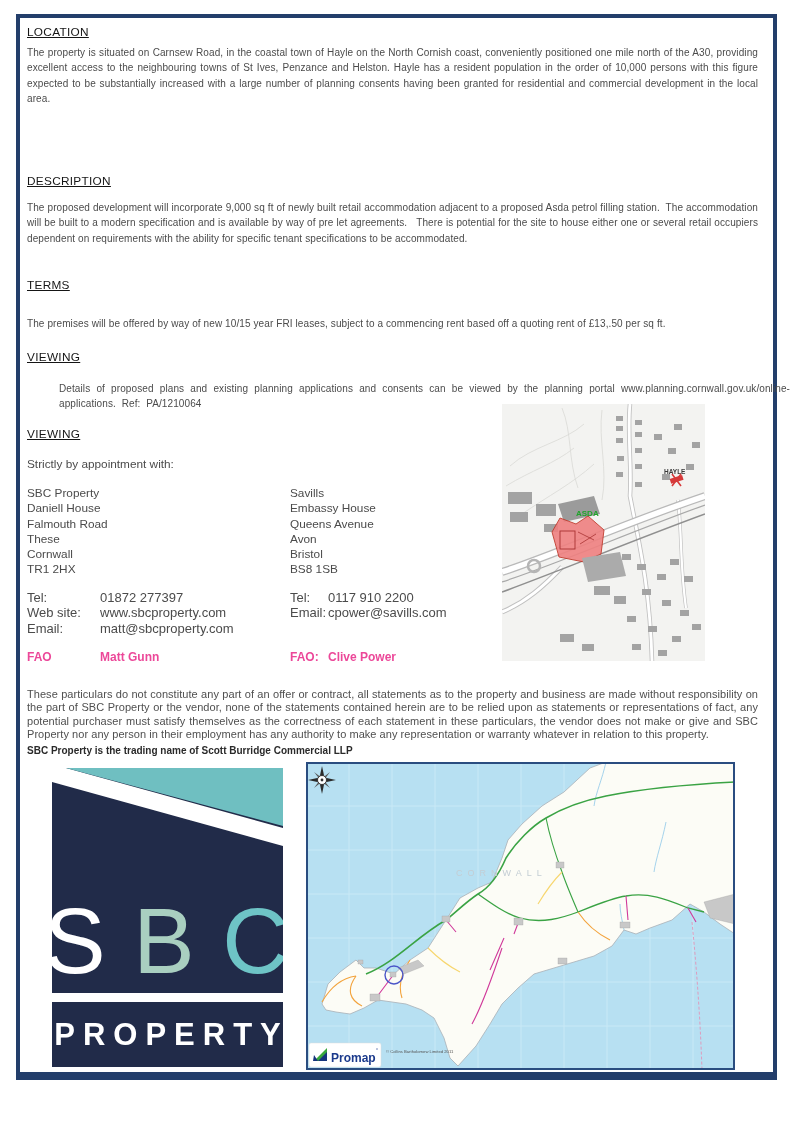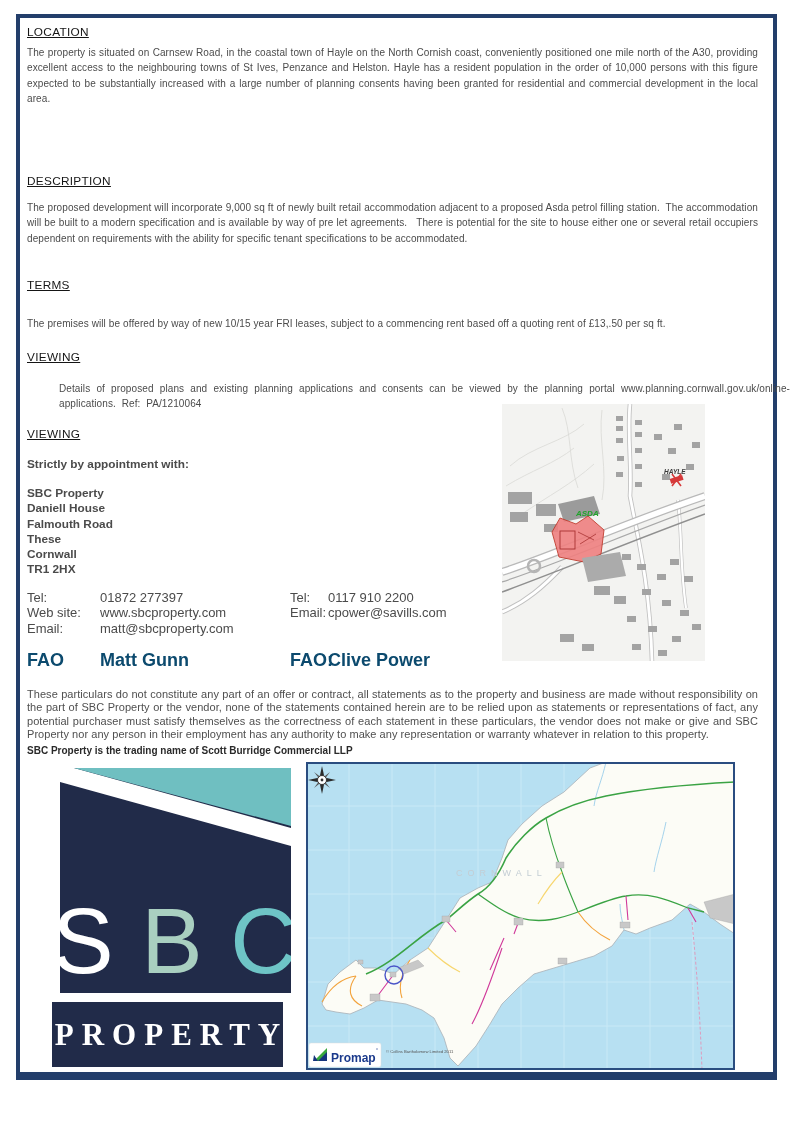--- a/index.html
+++ b/index.html
@@ -3,51 +3,51 @@
 <meta charset="utf-8">
 <style>
   html,body{margin:0;padding:0;background:#fff;}
   .page{position:relative;width:793px;height:1122px;background:#ffffff;overflow:hidden;
         font-family:"Liberation Sans",sans-serif;color:#4b4b4b;}
   .frame{position:absolute;left:16px;top:14px;width:761px;height:1066px;box-sizing:border-box;
          border:4px solid #233e6b;border-bottom-width:8px;background:#ffffff;}
   .abs{position:absolute;}
   .h{font-size:11.8px;font-weight:normal;letter-spacing:.3px;color:#151515;text-decoration:underline;}
   .p{font-size:10px;line-height:15.4px;letter-spacing:.1px;color:#4b4b4b;text-align:justify;}
-  .addr{font-size:11.8px;line-height:15.3px;color:#4b4b4b;font-weight:bold;}
+  .addr{font-size:11.8px;line-height:15.3px;color:#4b4b4b;}
   .crow{display:flex;font-size:13px;line-height:15.3px;color:#4b4b4b;}
   .lblL{width:73px;flex:none;}
   .lblR{width:38px;flex:none;}
-  .faorow{display:flex;font-size:18px;font-weight:bold;color:#0c4a6e;}
+  .faorow{display:flex;font-size:12px;font-weight:bold;color:#ec4899;}
   .disc{font-size:11px;line-height:13.4px;color:#4f4f4f;text-align:justify;letter-spacing:.05px;}
   .trade{font-size:10px;line-height:14px;font-weight:bold;color:#2a2a2a;margin-top:2px;}
   .logo-prop{position:absolute;left:52px;top:1002px;width:231px;height:65px;background:#212b49;
              display:flex;align-items:center;justify-content:center;color:#fff;
-             font-size:31px;font-weight:bold;letter-spacing:8px;text-indent:8px;font-family:Liberation Serif, serif;}
+             font-size:31px;font-weight:bold;letter-spacing:8px;text-indent:8px;}
   svg text{font-family:"Liberation Sans",sans-serif;}
 </style>
 </head>
 <body>
 
 <div class="page">
   <div class="frame"></div>
 
   <div class="abs h" style="left:27px;top:25px;">LOCATION</div>
   <div class="abs p" style="left:27px;top:45px;width:731px;">The property is situated on Carnsew Road, in the coastal town of Hayle on the North Cornish coast, conveniently positioned one mile north of the A30, providing excellent access to the neighbouring towns of St Ives, Penzance and Helston. Hayle has a resident population in the order of 10,000 persons with this figure expected to be substantially increased with a large number of planning consents having been granted for residential and commercial development in the local area.</div>
 
   <div class="abs h" style="left:27px;top:174px;">DESCRIPTION</div>
   <div class="abs p" style="left:27px;top:200px;width:731px;">The proposed development will incorporate 9,000 sq ft of newly built retail accommodation adjacent to a proposed Asda petrol filling station.&nbsp; The accommodation will be built to a modern specification and is available by way of pre let agreements.&nbsp;&nbsp; There is potential for the site to house either one or several retail occupiers dependent on requirements with the ability for specific tenant specifications to be accommodated.</div>
 
   <div class="abs h" style="left:27px;top:278px;">TERMS</div>
   <div class="abs p" style="left:27px;top:304px;width:731px;margin-top:12px;">The premises will be offered by way of new 10/15 year FRI leases, subject to a commencing rent based off a quoting rent of £13,.50 per sq ft.</div>
 
   <div class="abs h" style="left:27px;top:350px;">VIEWING</div>
   <div class="abs p" style="left:27px;top:381px;width:731px;margin-left:32px;">Details of proposed plans and existing planning applications and consents can be viewed by the planning portal www.planning.cornwall.gov.uk/online-applications.&nbsp; Ref:&nbsp; PA/1210064</div>
 
-  <div class="abs" style="left:502px;top:404px;width:203px;height:309px;font-style:italic;">
+  <div class="abs" style="left:502px;top:404px;width:203px;height:309px;">
     <svg width="203" height="257" viewBox="0 0 203 257">
       <rect x="0" y="0" width="203" height="257" fill="#f3f3f1"></rect>
 
       <g stroke="#d9d9d5" stroke-width="0.8" fill="none">
         <path d="M8,62 C30,42 62,38 82,20"></path>
         <path d="M4,82 C30,66 52,60 72,44"></path>
         <path d="M20,110 C46,92 70,80 92,60"></path>
         <path d="M60,4 C70,28 66,56 76,84"></path>
         <path d="M100,6 C96,36 106,66 100,96"></path>
       </g>
@@ -131,20 +131,28 @@
 
   <div class="abs addr" style="left:27px;top:486px;">
     <div>SBC Property</div>
     <div>Daniell House</div>
     <div>Falmouth Road</div>
     <div>These</div>
     <div>Cornwall</div>
     <div>TR1 2HX</div>
   </div>
 
+  <div class="abs addr" style="left:290px;top:486px;">
+    <div>Savills</div>
+    <div>Embassy House</div>
+    <div>Queens Avenue</div>
+    <div>Avon</div>
+    <div>Bristol</div>
+    <div>BS8 1SB</div>
+  </div>
 
   <div class="abs" style="left:27px;top:590px;">
     <div class="crow">
         <span class="lblL">Tel:</span>
         <span>01872 277397</span>
       </div>
     <div class="crow">
         <span class="lblL">Web site:</span>
         <span>www.sbcproperty.com</span>
       </div>
@@ -172,21 +180,21 @@
   <div class="abs faorow" style="left:290px;top:650px;">
     <span class="lblR">FAO:</span>
     <span>Clive Power</span>
   </div>
 
   <div class="abs" style="left:27px;top:688px;width:731px;">
     <div class="disc">These particulars do not constitute any part of an offer or contract, all statements as to the property and business are made without responsibility on the part of SBC Property or the vendor, none of the statements contained herein are to be relied upon as statements or representations of fact, any potential purchaser must satisfy themselves as the correctness of each statement in these particulars, the vendor does not make or give and SBC Property nor any person in their employment has any authority to make any representation or warranty whatever in relation to this property.</div>
     <div class="trade">SBC Property is the trading name of Scott Burridge Commercial LLP</div>
   </div>
 
-  <div class="abs" style="left:52px;top:768px;width:231px;height:225px;margin-left:8px;">
+  <div class="abs" style="left:52px;top:768px;width:231px;height:225px;">
     <svg width="231" height="225" viewBox="0 0 231 225">
       <rect x="0" y="0" width="231" height="225" fill="#212b49"></rect>
       <polygon points="0,0 14,0 231,60 231,78 0,14" fill="#ffffff"></polygon>
       <polygon points="14,0 231,0 231,58" fill="#6fbfc1"></polygon>
       <text x="115" y="205" text-anchor="middle" font-size="92" font-weight="400" letter-spacing="1">
         <tspan fill="#ffffff">S</tspan>
         <tspan fill="#a9cfc0">B</tspan>
         <tspan fill="#6ec4c6">C</tspan>
       </text>
     </svg>

